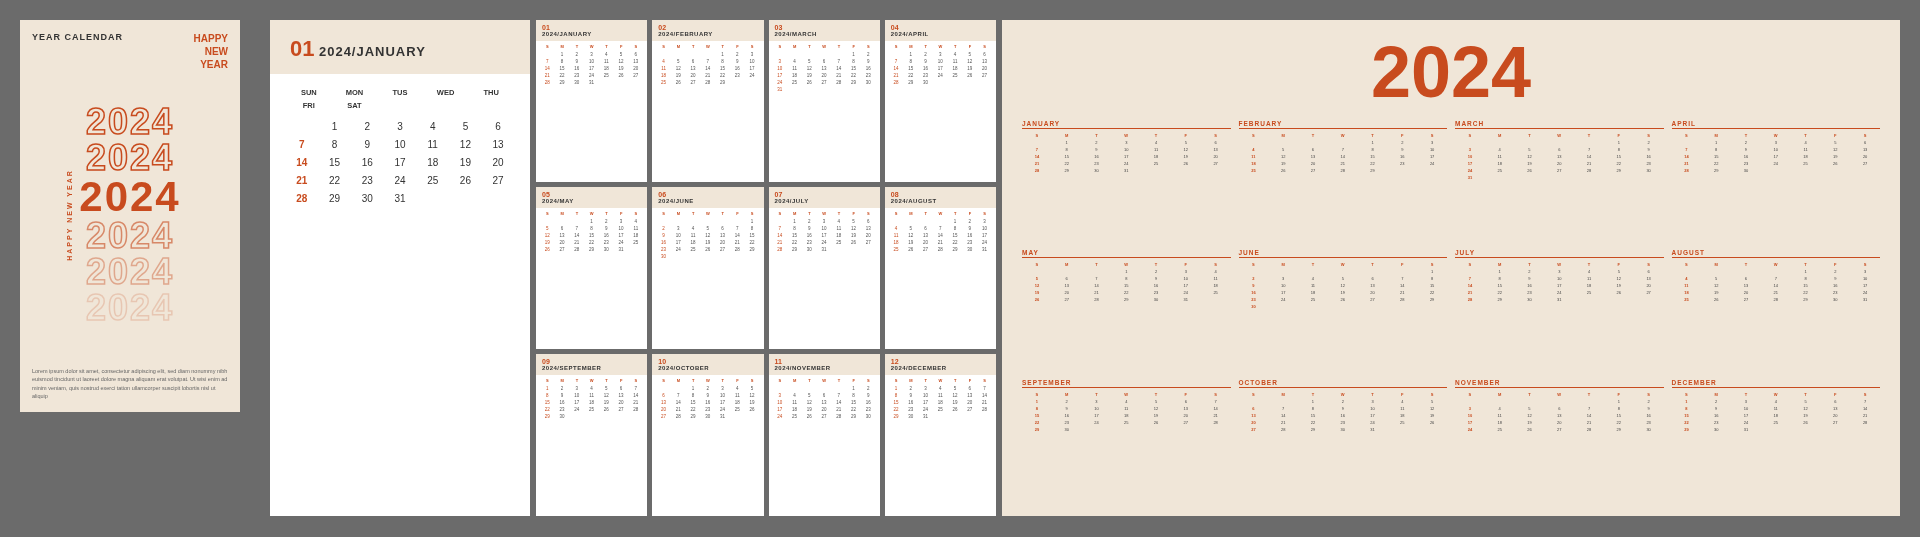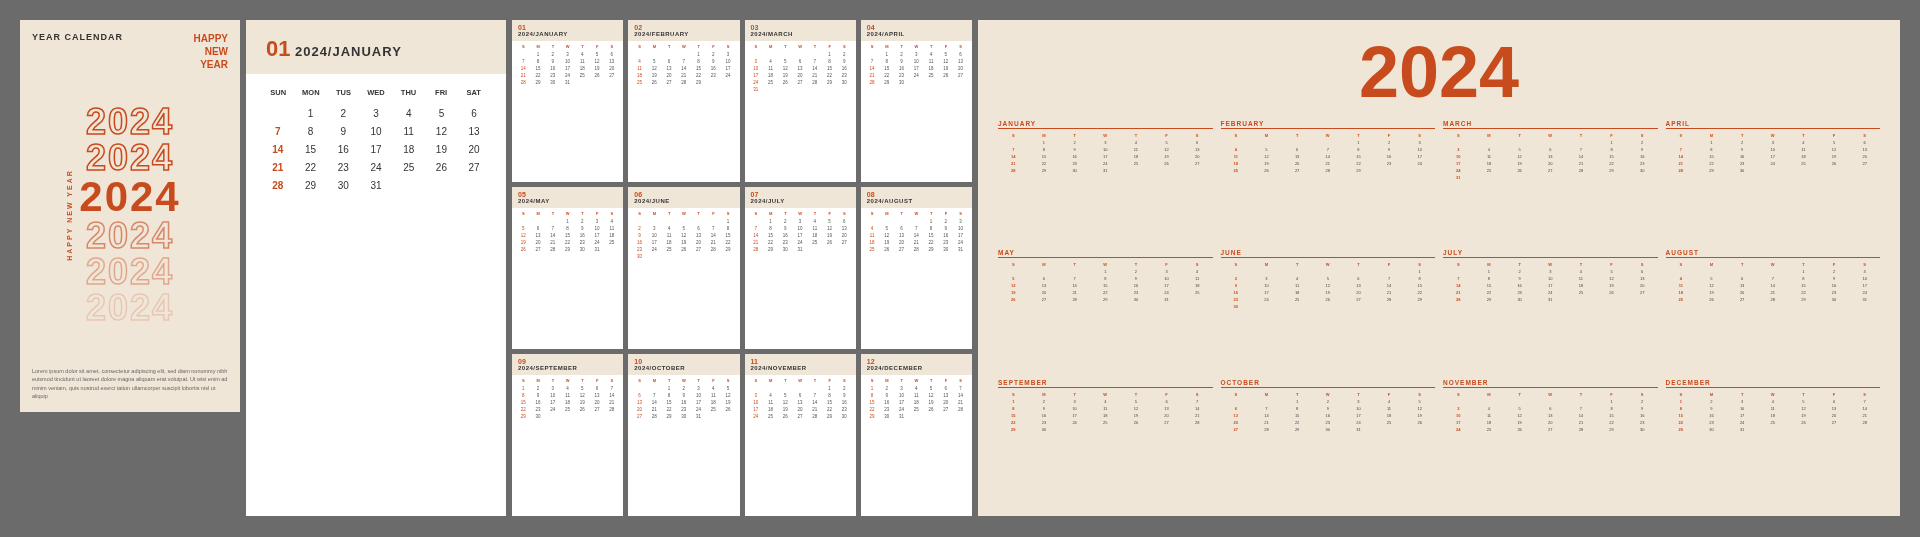--- a/index.html
+++ b/index.html
@@ -91,20 +91,21 @@
     }
 
     
     .panel-january {
       background: #fff;
       width: 260px;
       height: 496px;
       flex-shrink: 0;
       display: flex;
       flex-direction: column;
+      margin-left: 24px;
     }
     .jan-header {
       background: #f0e6d8;
       padding: 16px 20px 12px;
       flex-shrink: 0;
     }
     .jan-month-num {
       font-size: 22px;
       font-weight: 900;
       color: #c84b1e;
@@ -114,21 +115,21 @@
       font-weight: bold;
       color: #333;
       letter-spacing: 1px;
     }
     .jan-calendar {
       padding: 12px 16px;
       flex: 1;
     }
     .cal-weekdays {
       display: grid;
-      grid-template-columns: repeat(7, 1fr);
+      grid-template-columns: repeat(5, 1fr);
       text-align: center;
       margin-bottom: 6px;
     }
     .cal-weekday {
       font-size: 7.5px;
       font-weight: bold;
       color: #333;
       padding: 2px 0;
     }
     .cal-days {

